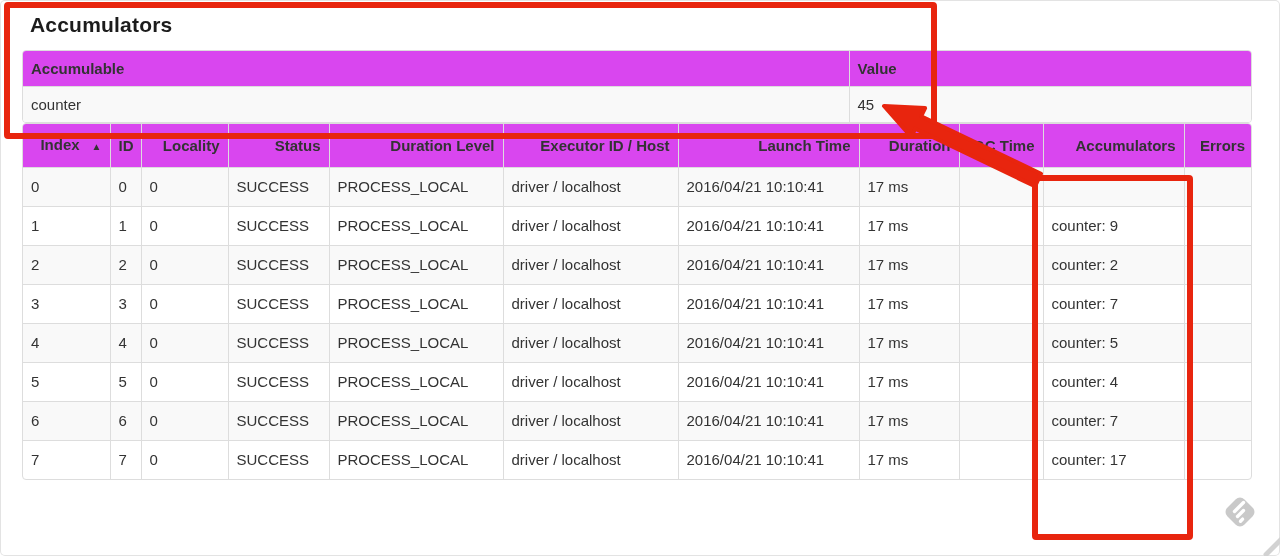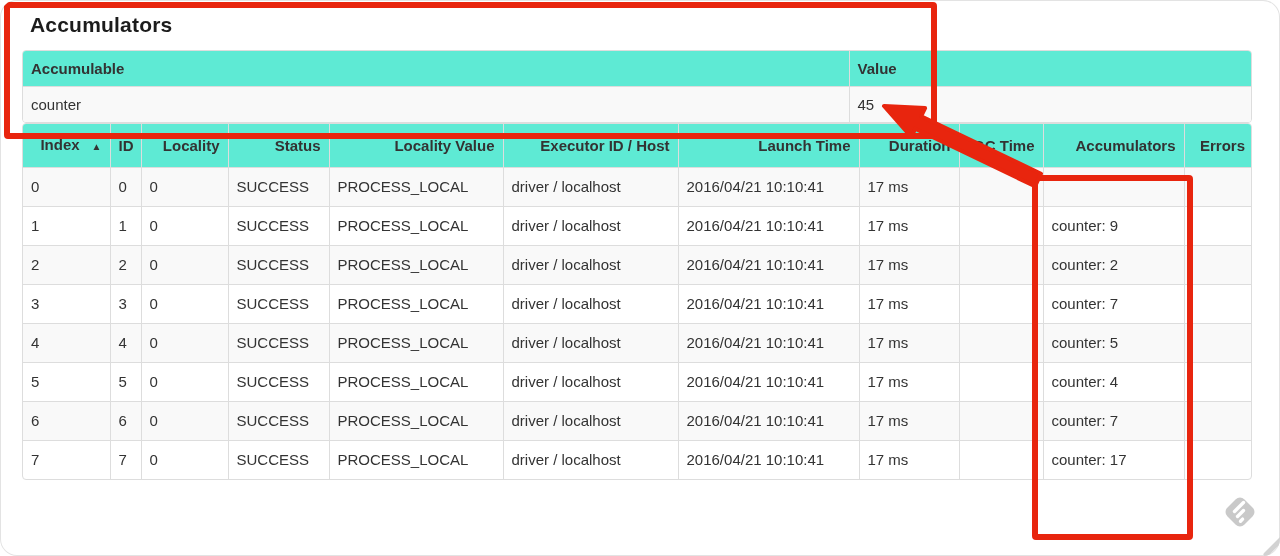--- a/index.html
+++ b/index.html
@@ -6,21 +6,21 @@
   html, body { margin: 0; padding: 0; background: #ffffff; }
   body { font-family: "Liberation Sans", sans-serif; color: #333; }
 
   .screen {
     position: relative;
     width: 1280px;
     height: 556px;
     background: #fff;
     overflow: hidden;
     box-shadow: inset 0 0 0 1px #e3e3e3;
-    border-radius: 17px;
+    border-radius: 5px;
   }
 
   .content { position: absolute; left: 22px; top: 0; width: 1230px; }
 
   h2.section-title {
     font-size: 21px;
     font-weight: bold;
     color: #1c1c1c;
     margin: 0 0 13px 8px;
     letter-spacing: 0.2px;
@@ -48,21 +48,21 @@
     padding: 8px;
     text-align: left;
     vertical-align: middle;
     white-space: nowrap;
     overflow: hidden;
     line-height: 19px;
   }
   th:last-child, td:last-child { border-right: none; }
   tbody tr:last-child td { border-bottom: none; }
   tbody tr:nth-child(odd) { background: #f9f9f9; }
-  th { font-weight: bold; background: #5eead4; color: #333; }
+  th { font-weight: bold; background: #d946ef; color: #333; }
 
   .tasks-table th { padding: 11px 8px; text-align: right; }
   .tasks-table td { padding: 9px 8px; line-height: 20px; }
 
   .sort-icon { font-size: 10px; margin-left: 12px; color: #333; }
 
   
   .overlay { position: absolute; left: 0; top: 0; width: 1280px; height: 556px; pointer-events: none; }
   .anno-rect {
     position: absolute;
@@ -130,21 +130,21 @@
             <col style="width:69px">
         </colgroup>
         <thead>
           <tr>
             <th>
               <span>Index</span><span class="sort-icon">▲</span>
             </th>
             <th>ID</th>
             <th>Locality</th>
             <th>Status</th>
-            <th>Locality Value</th>
+            <th>Duration Level</th>
             <th>Executor ID / Host</th>
             <th>Launch Time</th>
             <th>Duration</th>
             <th>GC Time</th>
             <th>Accumulators</th>
             <th>Errors</th>
           </tr>
         </thead>
         <tbody>
             <tr>

